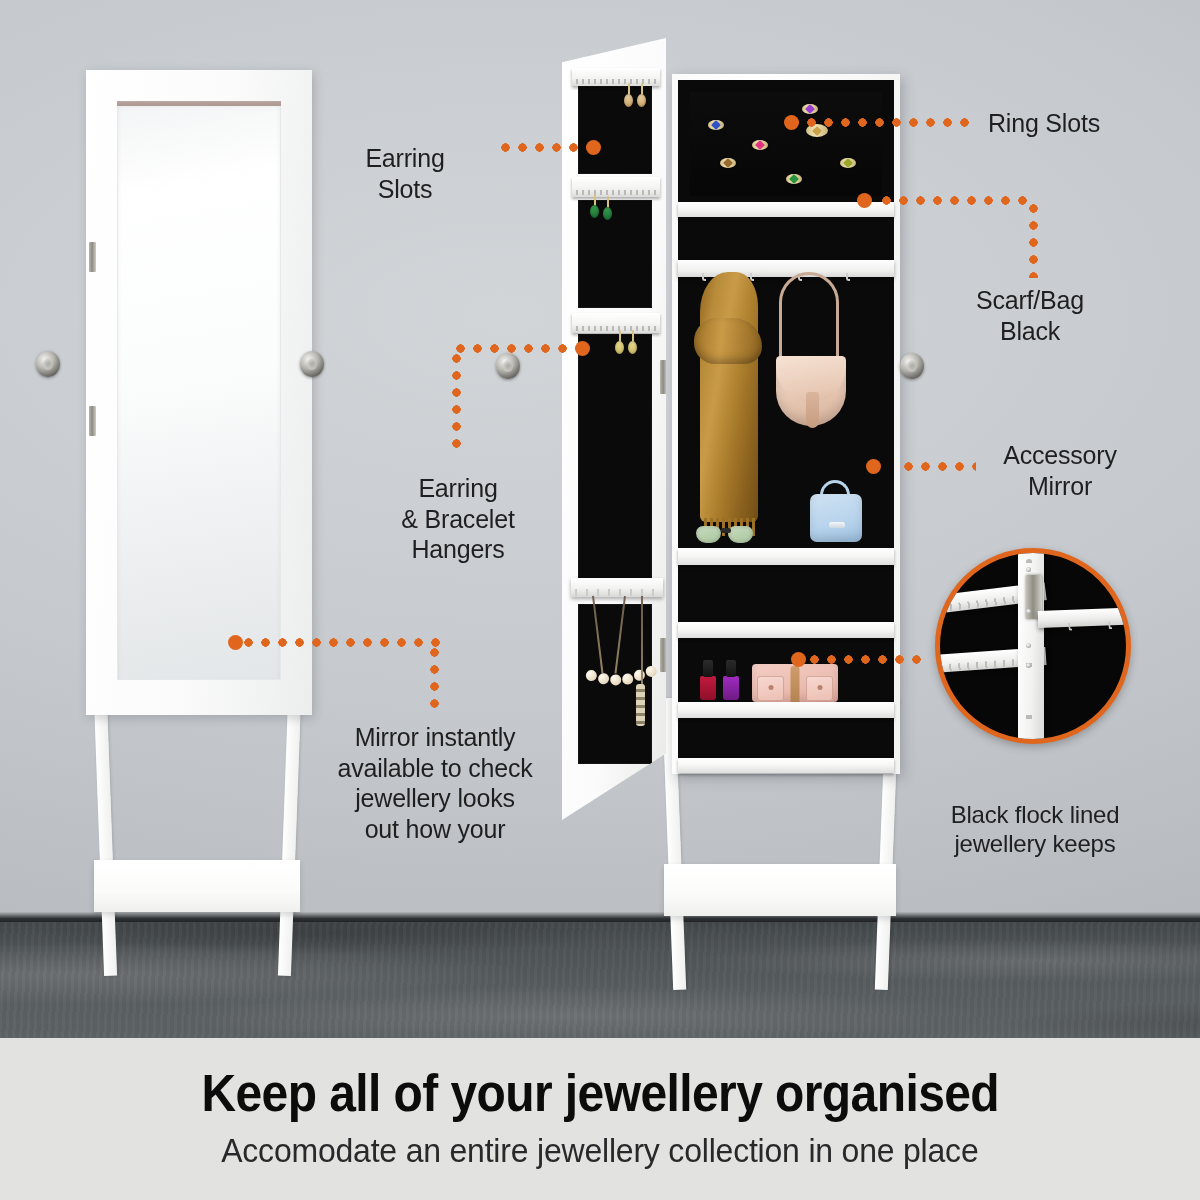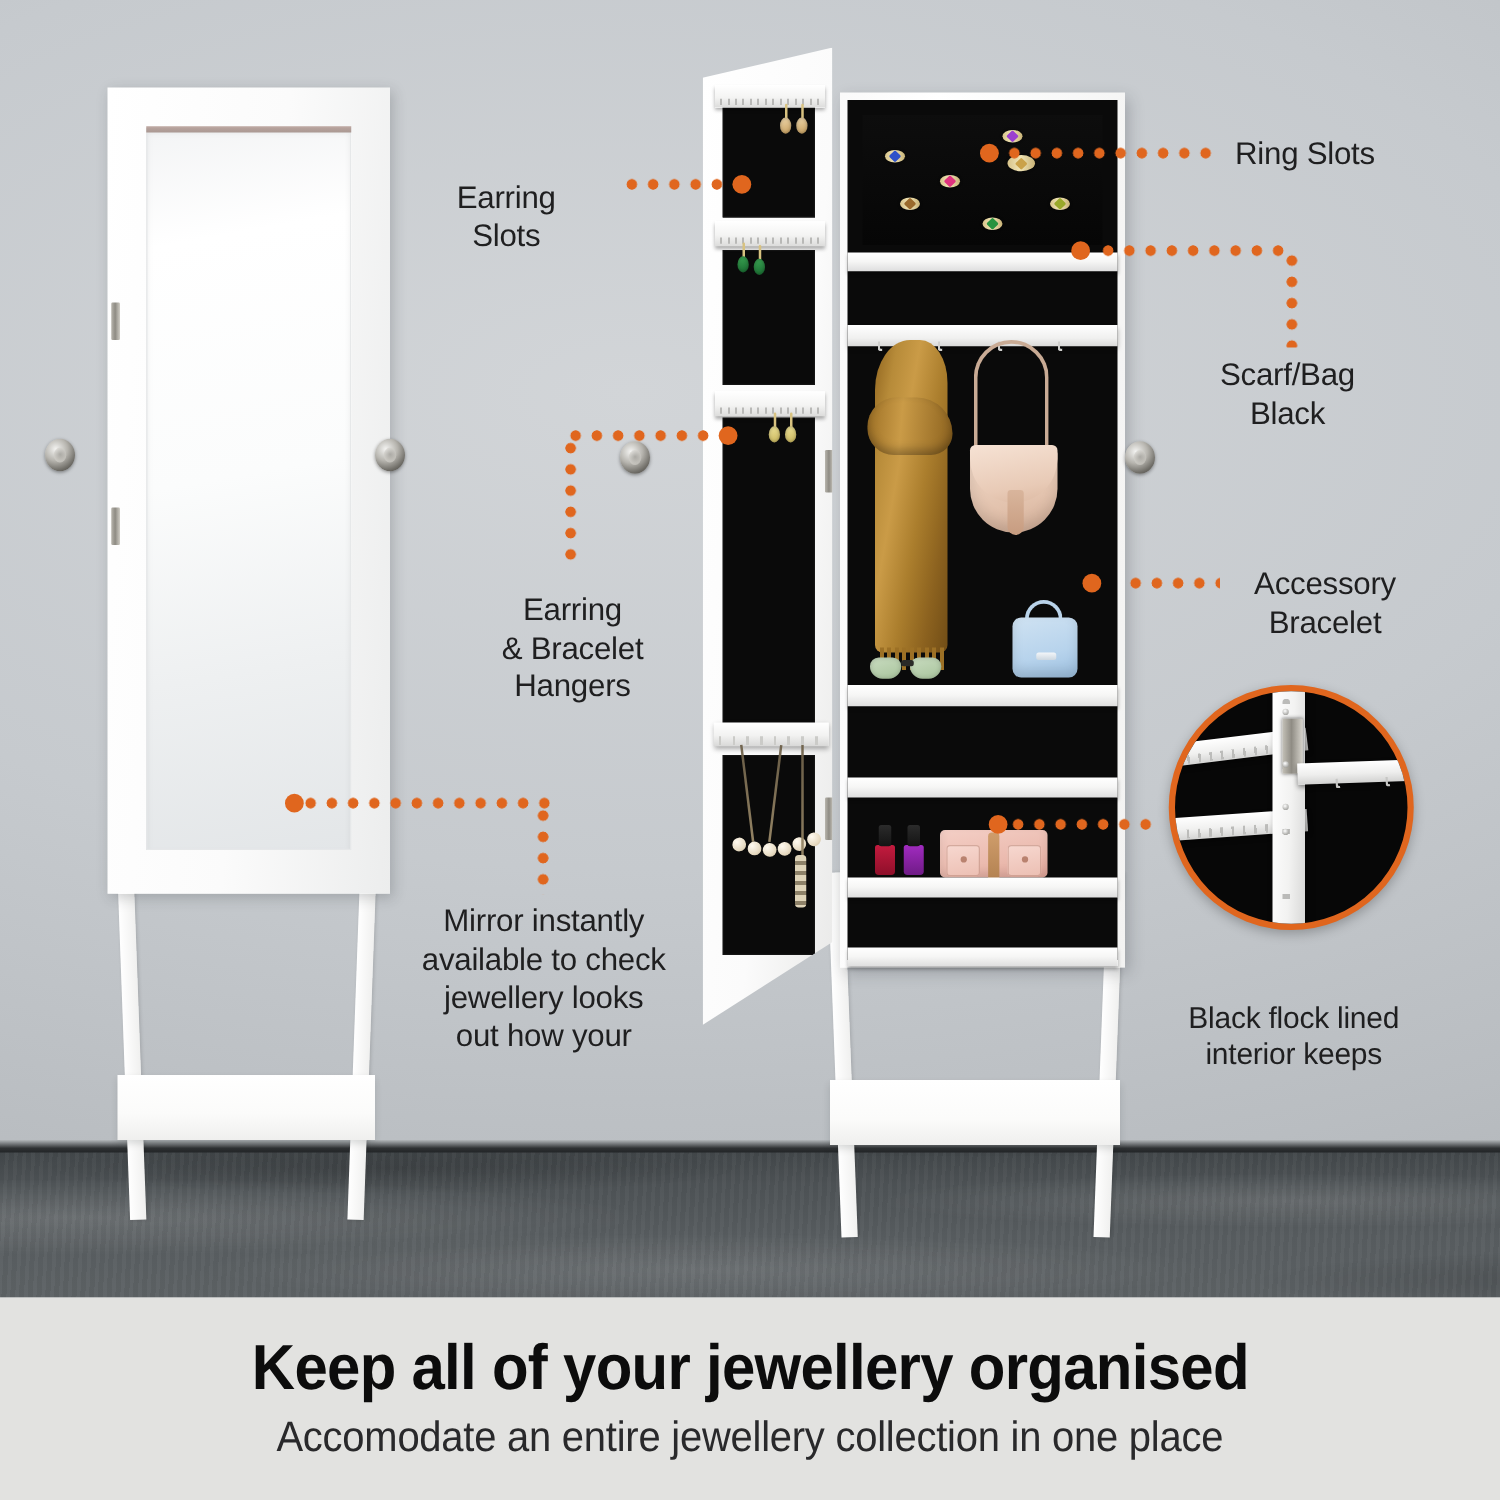--- a/index.html
+++ b/index.html
@@ -561,23 +561,23 @@
   <div class="enddot" style="--c:#E0661E; left:575px; top:341px;"></div>
   <div class="dots-v" style="--c:#E0661E; left:452px; top:350px; height:105px;"></div>
   <div class="label center" style="left:360px; top:473px; width:196px;">
     <div>Earring</div>
     <div>&amp; Bracelet</div>
     <div>Hangers</div>
   </div>
 
   <div class="dots-h" style="--c:#E0661E; left:900px; top:462px; width:76px;"></div>
   <div class="enddot" style="--c:#E0661E; left:866px; top:459px;"></div>
-  <div class="label center" style="left:960px; top:452px; width:200px;">
+  <div class="label center" style="left:960px; top:440px; width:200px;">
     <div>Accessory</div>
-    <div>Bracelet</div>
+    <div>Mirror</div>
   </div>
 
   <div class="dots-h" style="--c:#E0661E; left:240px; top:638px; width:200px;"></div>
   <div class="enddot" style="--c:#E0661E; left:228px; top:635px;"></div>
   <div class="dots-v" style="--c:#E0661E; left:430px; top:644px; height:72px;"></div>
   <div class="label center" style="left:330px; top:722px; width:210px;">
     <div>Mirror instantly</div>
     <div>available to check</div>
     <div>jewellery looks</div>
     <div>out how your</div>
@@ -595,21 +595,21 @@
       <i style="left:30px;"></i>
         <i style="left:70px;"></i>
     </div>
     <div class="ic-screw" style="left:86px; top:14px;"></div>
     <div class="ic-screw" style="left:86px; top:56px;"></div>
     <div class="ic-screw" style="left:86px; top:90px;"></div>
     <div class="ic-screw" style="left:86px; top:110px;"></div>
   </div>
   <div class="label center small" style="left:930px; top:800px; width:210px;">
     <div>Black flock lined</div>
-    <div>interior keeps</div>
+    <div>jewellery keeps</div>
   </div>
 
   <div class="banner">
     <h1>Keep all of your jewellery organised</h1>
     <h2>Accomodate an entire jewellery collection in one place</h2>
   </div>
 
 </div>
 
 </body></html>

